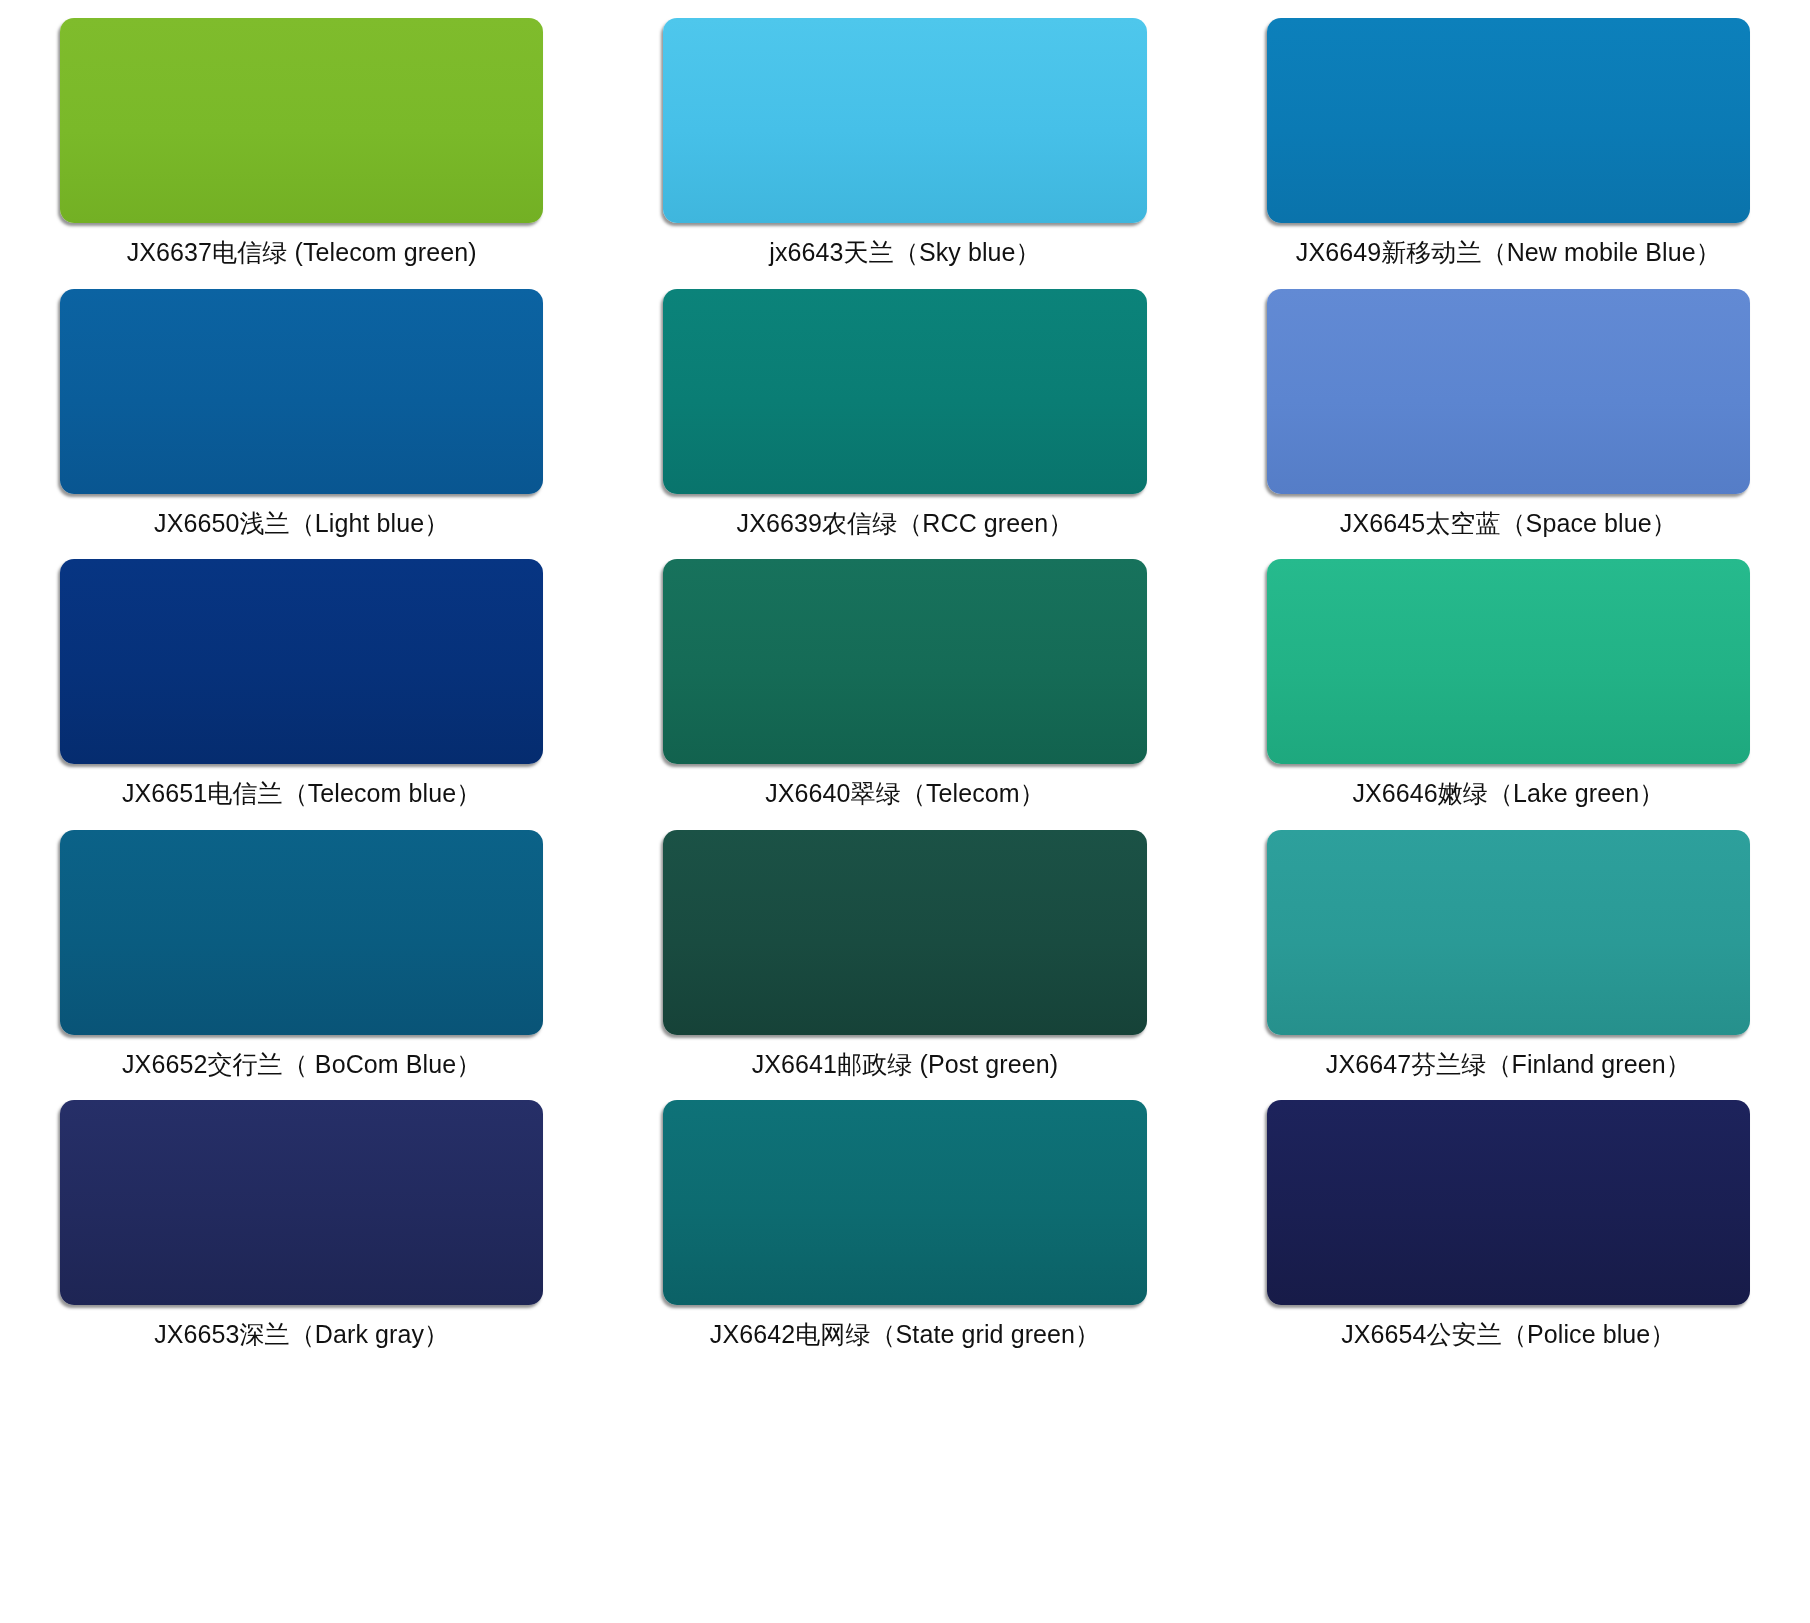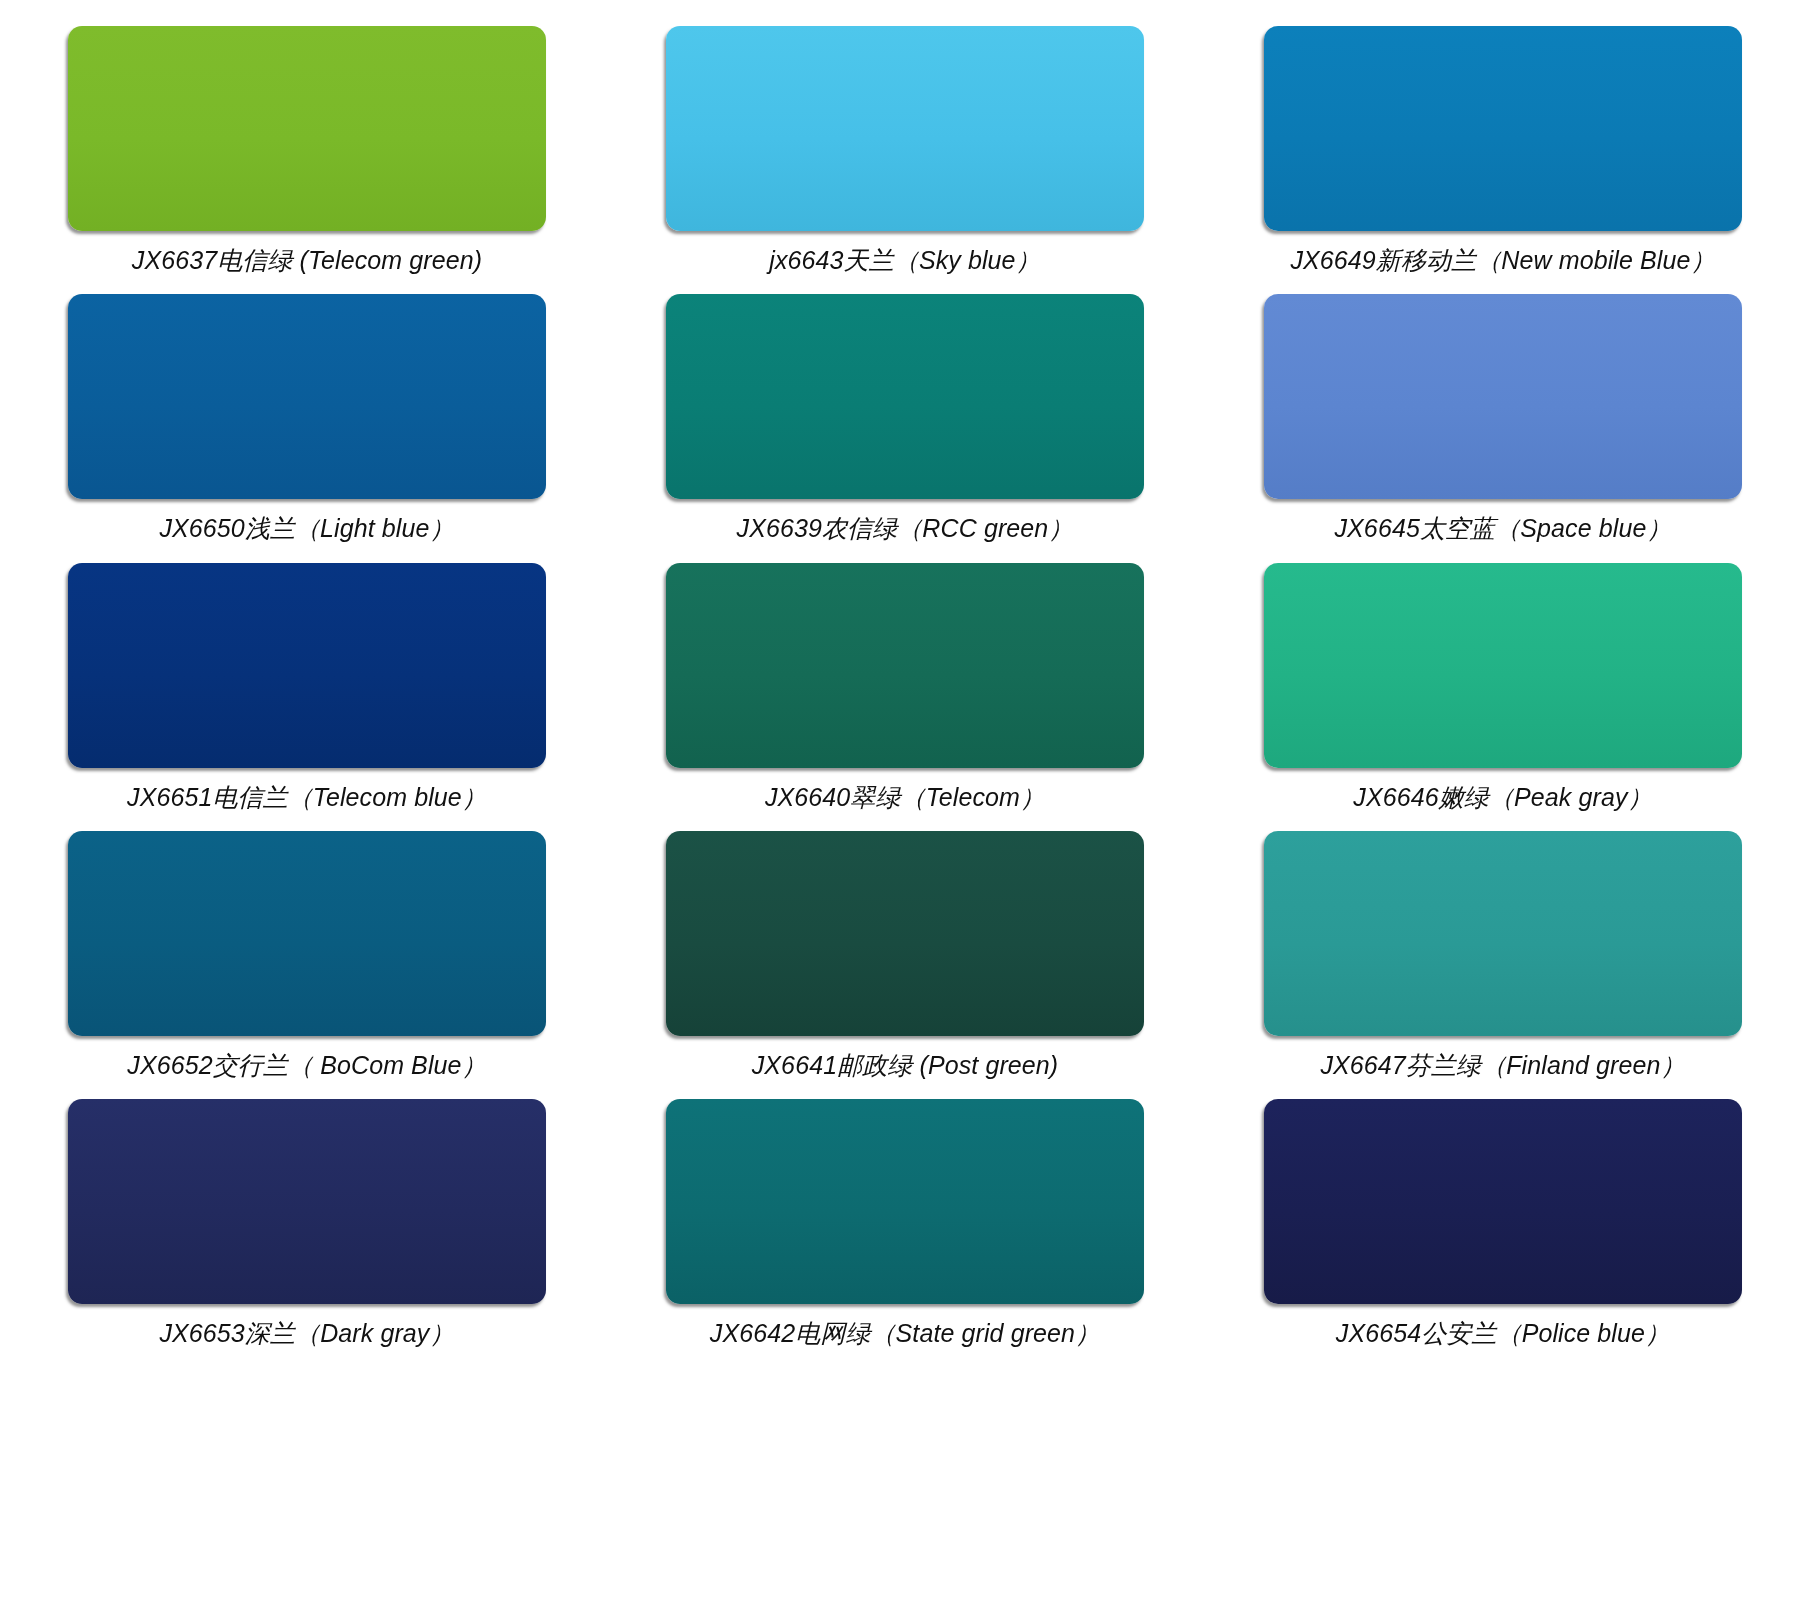--- a/index.html
+++ b/index.html
@@ -16,22 +16,21 @@
 
   #palette-grid {
     display: grid;
     grid-template-columns: repeat(3, 1fr);
     grid-template-rows: repeat(6, 1fr);
     width: 1810px;
     height: 1623px;
     column-gap: 0px;
     row-gap: 0px;
     box-sizing: border-box;
-    padding: 8px;
-    font-style: italic;
+    padding: 0;
   }
 
   .swatch-cell {
     position: relative;
     display: flex;
     flex-direction: column;
     align-items: center;
     justify-content: flex-start;
     box-sizing: border-box;
     padding: 18px 60px 0 60px;
@@ -93,21 +92,21 @@
     <div class="swatch-cell">
       <div class="swatch-chip" style="background: linear-gradient(rgb(7, 53, 131) 0%, rgb(6, 49, 122) 55%, rgb(5, 44, 111) 100%);"></div>
       <div class="swatch-label">JX6651电信兰（Telecom blue）</div>
     </div>
     <div class="swatch-cell">
       <div class="swatch-chip" style="background: linear-gradient(rgb(23, 114, 92) 0%, rgb(21, 107, 86) 55%, rgb(18, 98, 78) 100%);"></div>
       <div class="swatch-label">JX6640翠绿（Telecom）</div>
     </div>
     <div class="swatch-cell">
       <div class="swatch-chip" style="background: linear-gradient(rgb(38, 186, 141) 0%, rgb(34, 178, 134) 55%, rgb(30, 168, 126) 100%);"></div>
-      <div class="swatch-label">JX6646嫩绿（Peak gray）</div>
+      <div class="swatch-label">JX6646嫩绿（Lake green）</div>
     </div>
     <div class="swatch-cell">
       <div class="swatch-chip" style="background: linear-gradient(rgb(11, 98, 136) 0%, rgb(10, 92, 128) 55%, rgb(9, 84, 119) 100%);"></div>
       <div class="swatch-label">JX6652交行兰（ BoCom Blue）</div>
     </div>
     <div class="swatch-cell">
       <div class="swatch-chip" style="background: linear-gradient(rgb(27, 82, 70) 0%, rgb(25, 75, 64) 55%, rgb(22, 66, 56) 100%);"></div>
       <div class="swatch-label">JX6641邮政绿 (Post green)</div>
     </div>
     <div class="swatch-cell">

